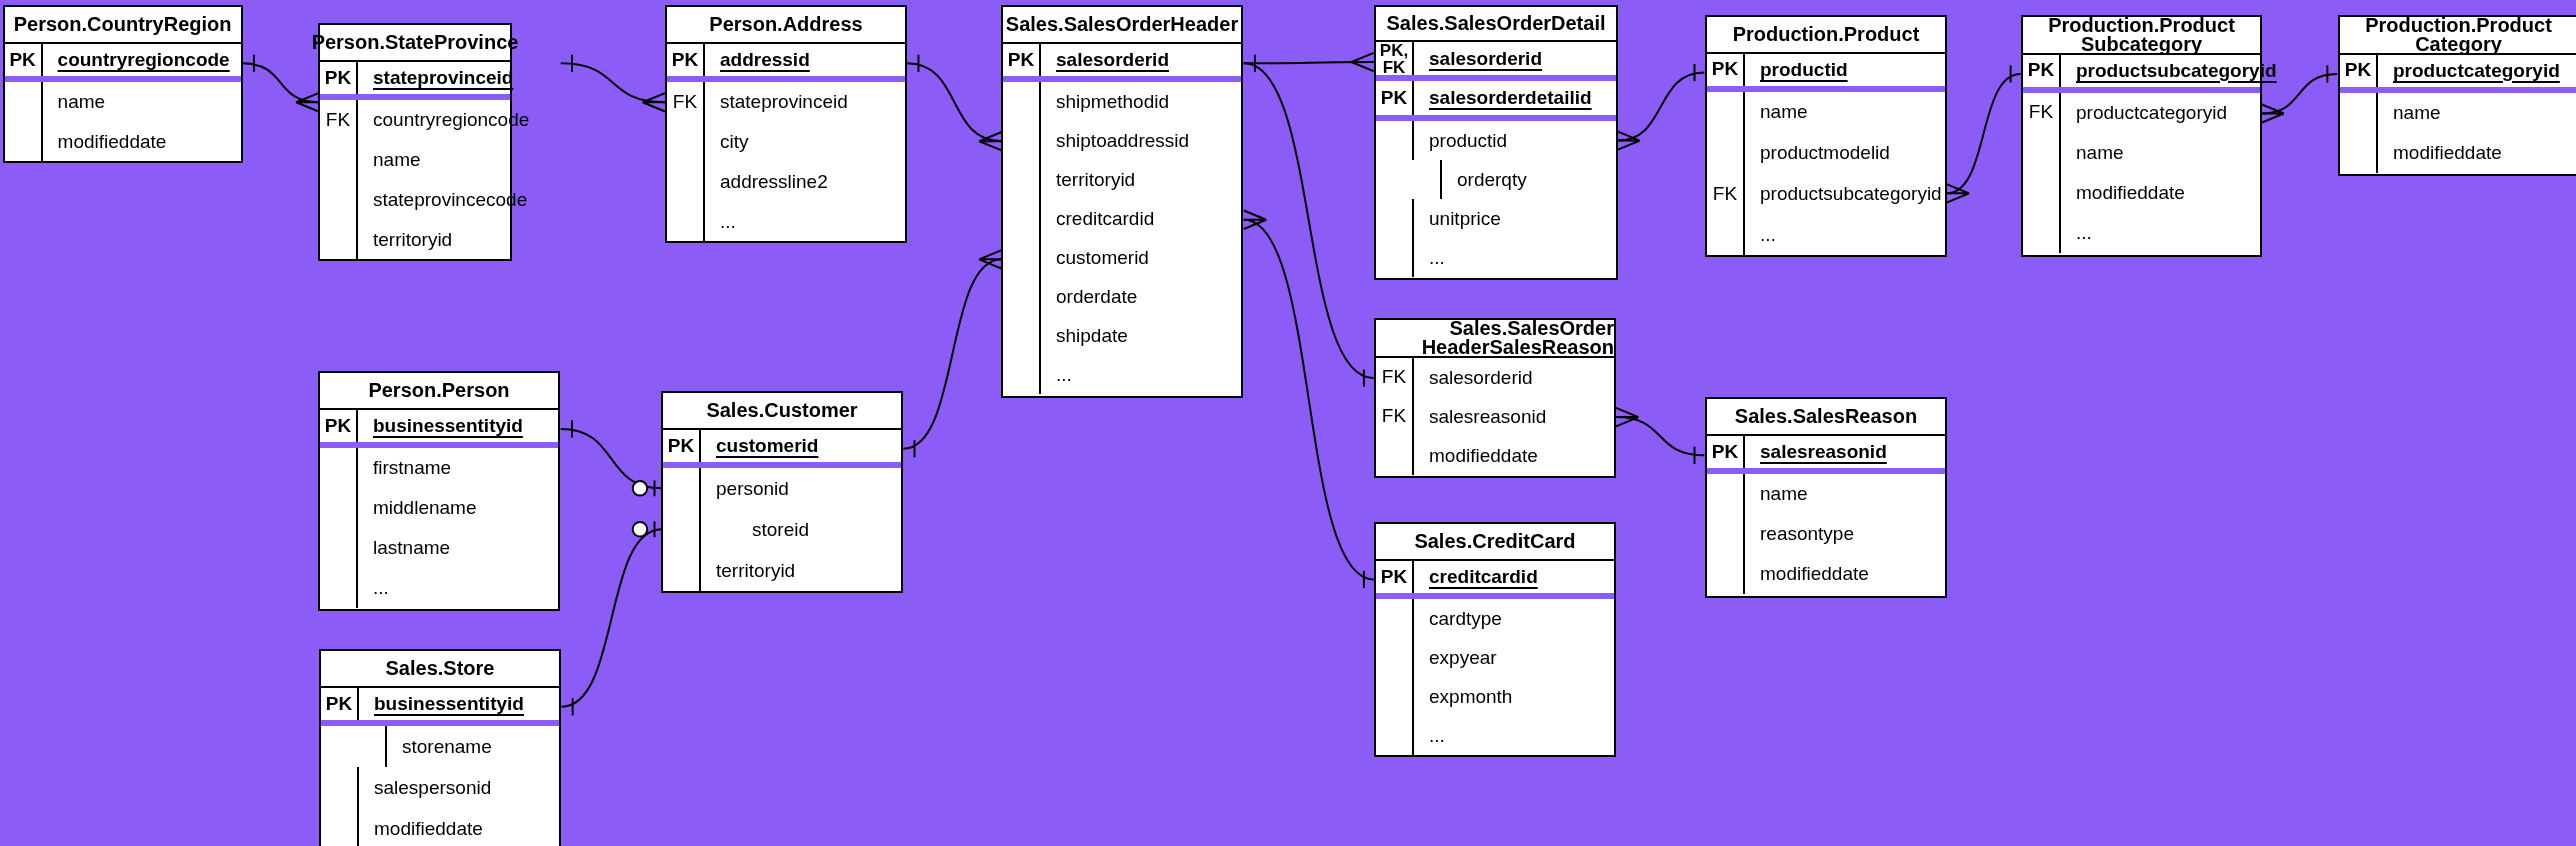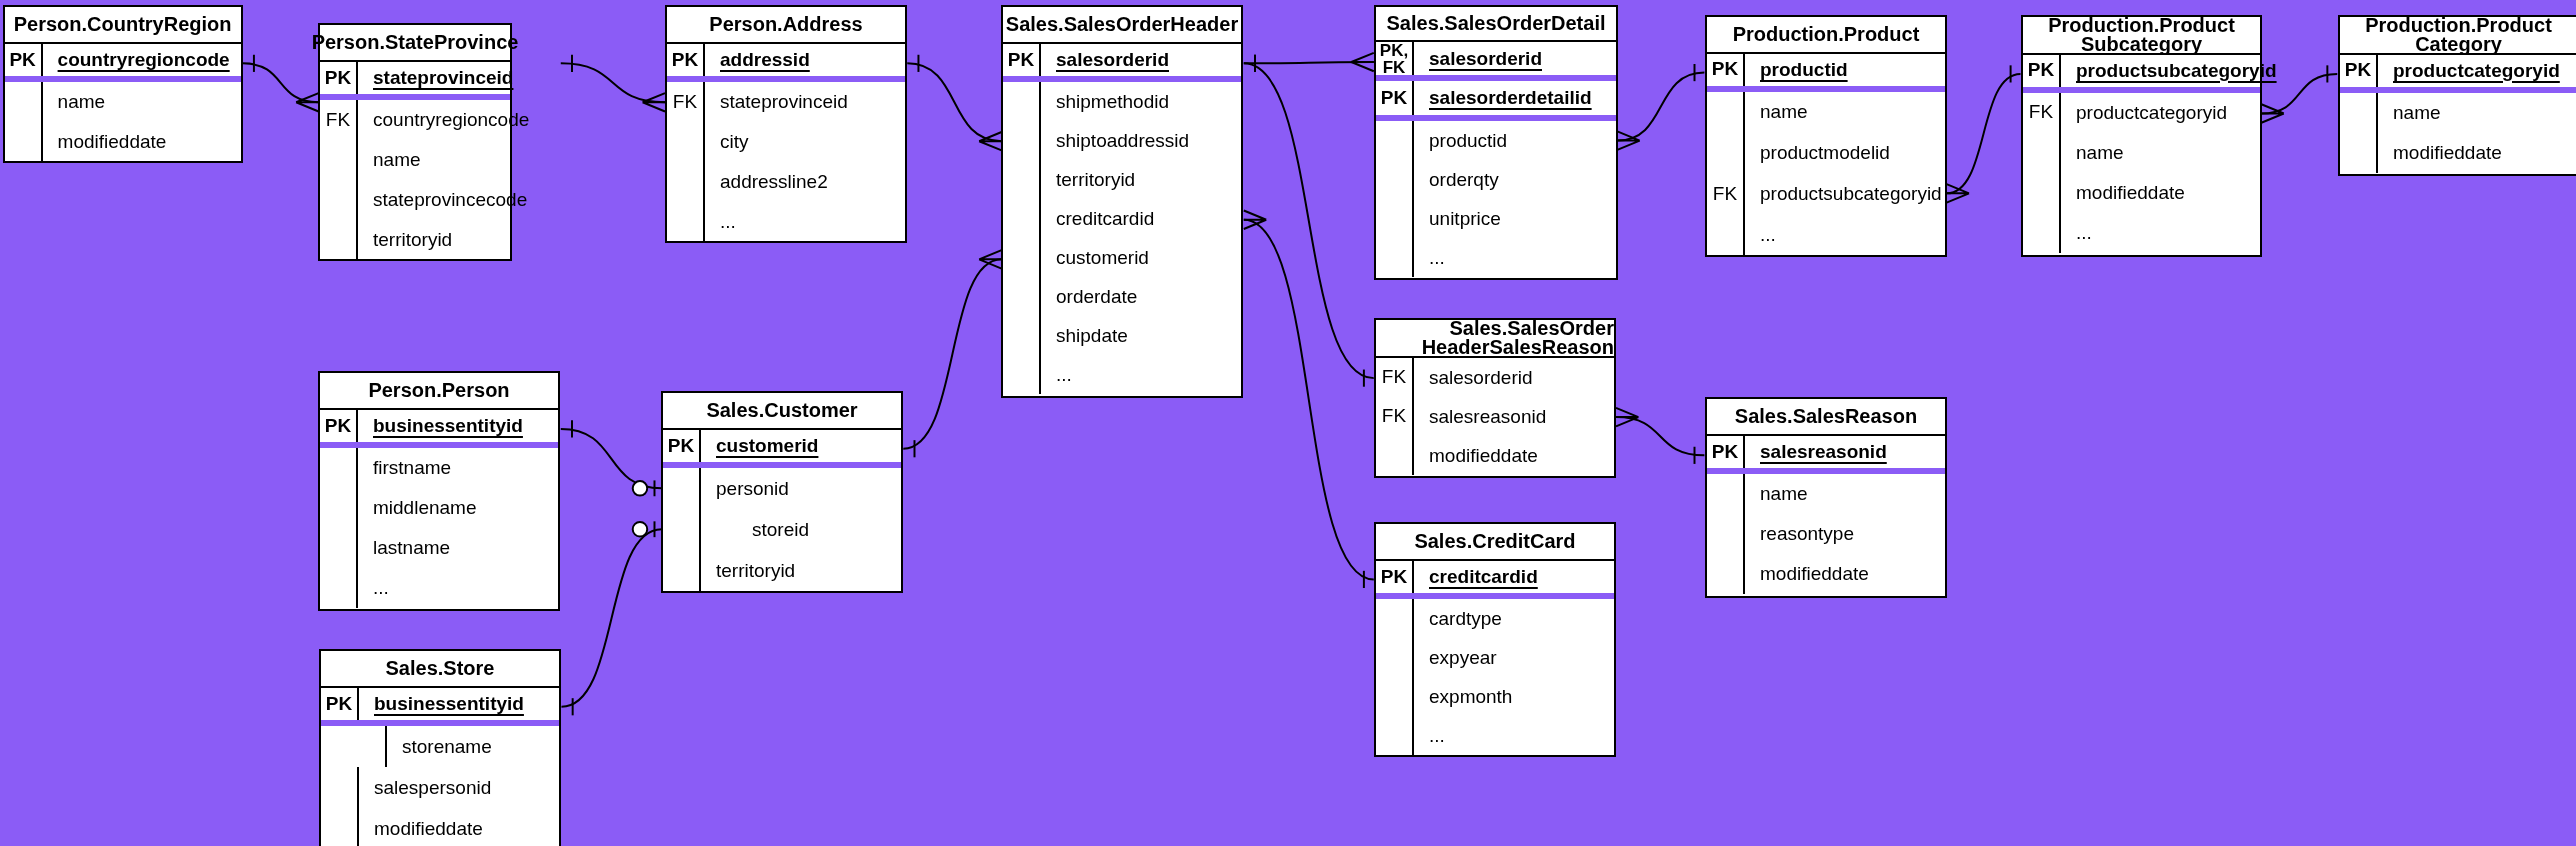--- a/index.html
+++ b/index.html
@@ -233,21 +233,21 @@
       <div class="row boxed" style="height: 40px;">
         <div class="kcol bold">
           <div>PK</div>
         </div>
         <div class="attr pk">salesorderdetailid</div>
       </div>
       <div class="row" style="height: 39px;">
         <div class="kcol"></div>
         <div class="attr">productid</div>
       </div>
-      <div class="row" style="height: 39px;">
+      <div class="row" style="height: 39px; padding-left: 28px;">
         <div class="kcol"></div>
         <div class="attr">orderqty</div>
       </div>
       <div class="row" style="height: 39px;">
         <div class="kcol"></div>
         <div class="attr">unitprice</div>
       </div>
       <div class="row" style="height: 39px;">
         <div class="kcol"></div>
         <div class="attr">...</div>

